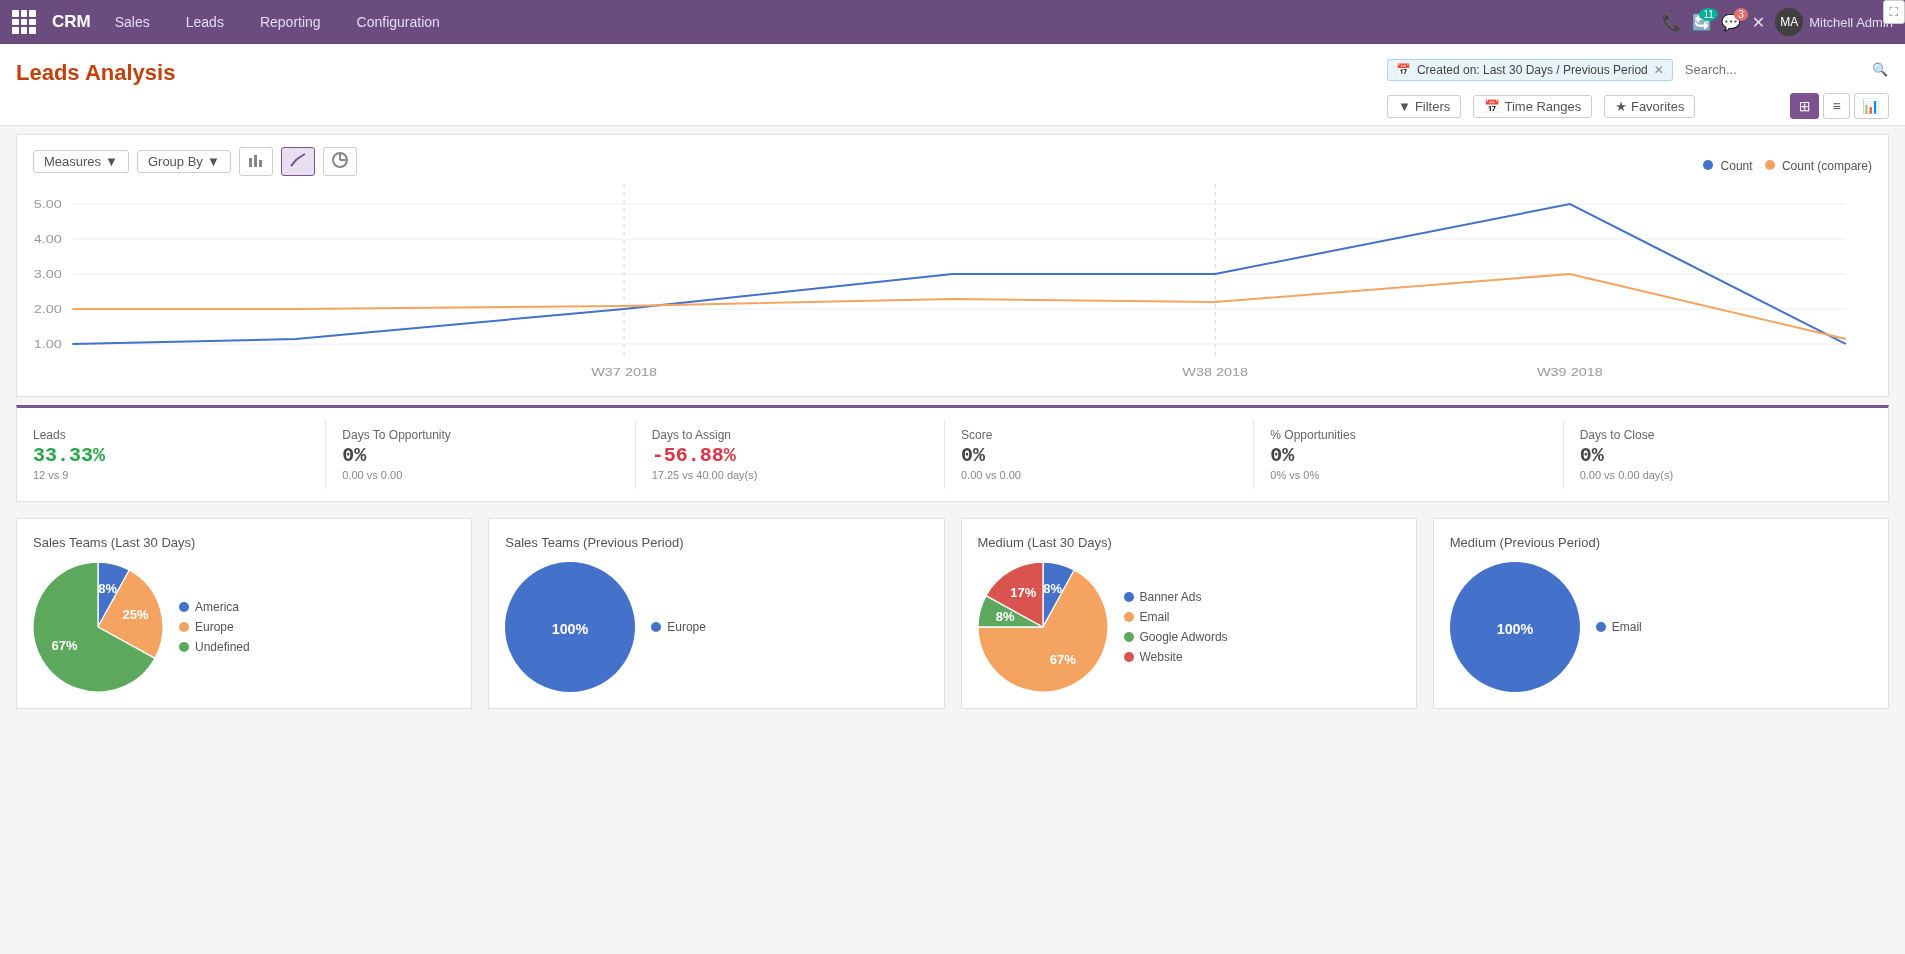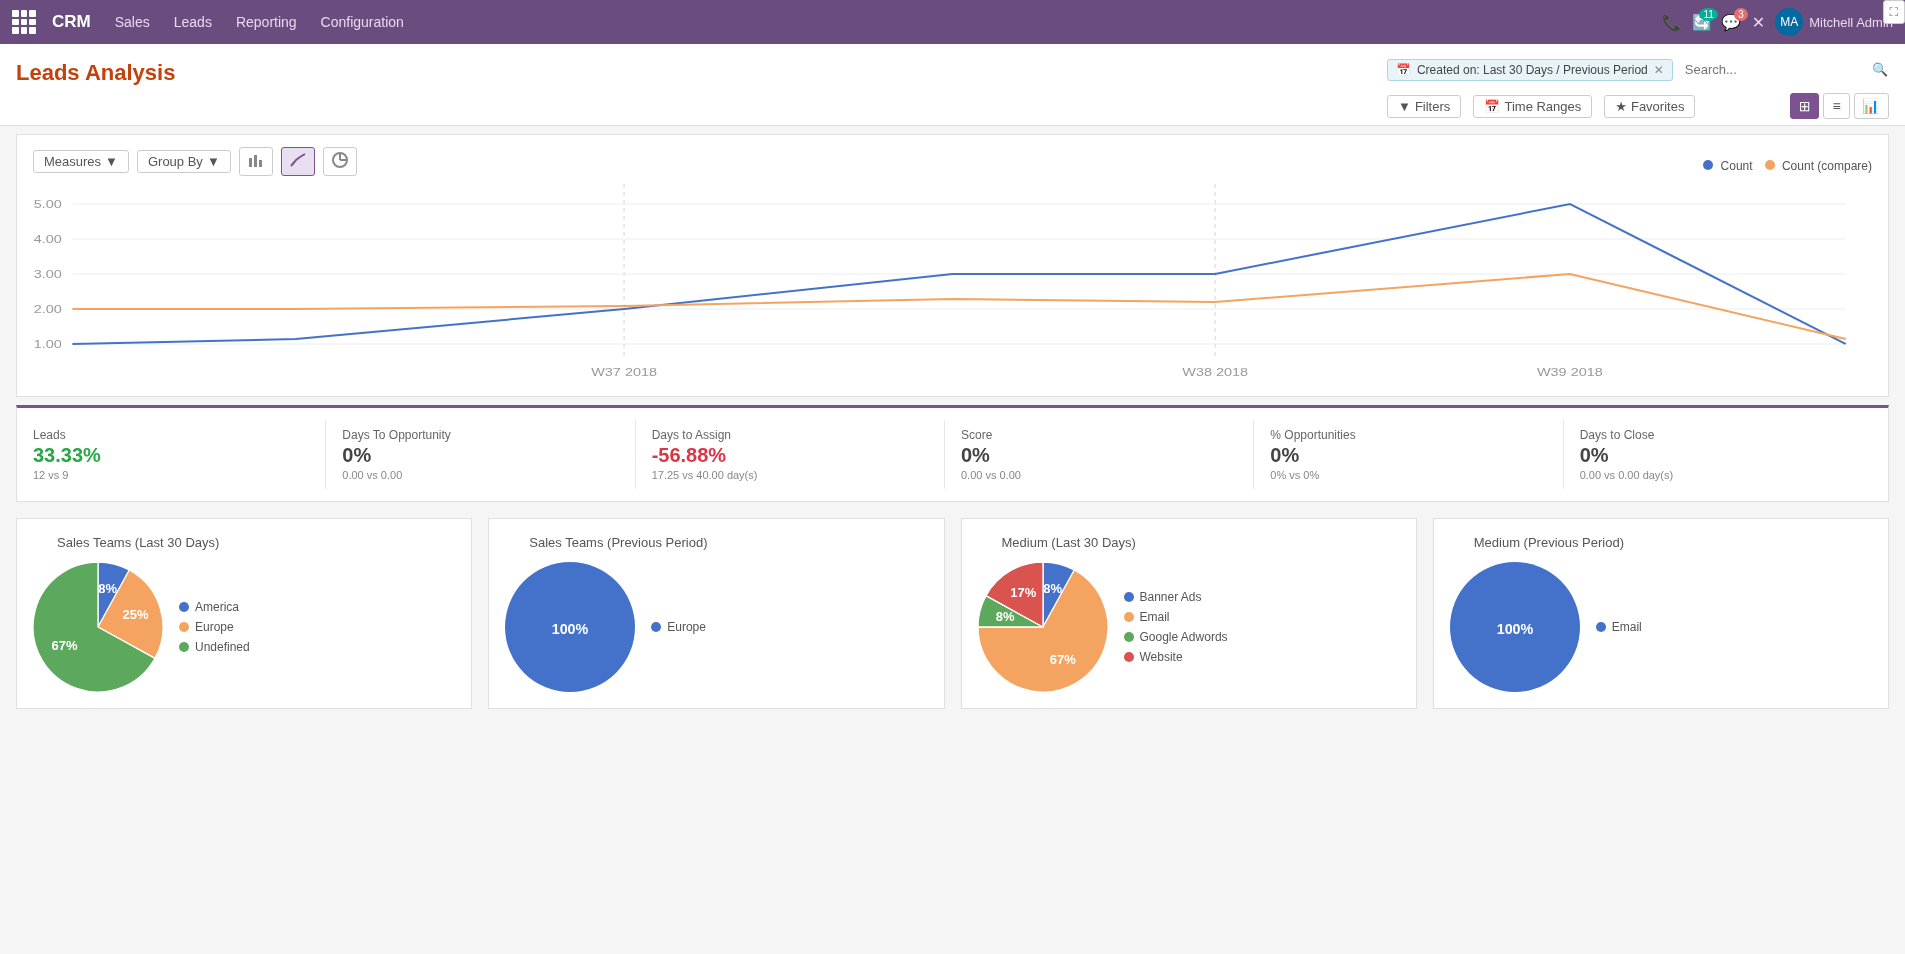--- a/index.html
+++ b/index.html
@@ -11,28 +11,28 @@
       color: #fff;
       display: flex;
       align-items: center;
       height: 44px;
       padding: 6px 12px;
       gap: 16px;
     }
     .topnav-grid { width: 24px; height: 24px; display: grid; grid-template-columns: 1fr 1fr 1fr; gap: 2px; cursor: pointer; }
     .topnav-grid span { background: #fff; border-radius: 1px; }
     .topnav-app { font-size: 17px; font-weight: bold; color: #fff; margin-right: 8px; }
-    .topnav-menu { display: flex; gap: 24px; flex: 1; }
+    .topnav-menu { display: flex; gap: 36px; flex: 1; }
     .topnav-menu a { color: #e8d8f0; text-decoration: none; font-size: 14px; cursor: pointer; }
     .topnav-right { display: flex; align-items: center; gap: 10px; margin-left: auto; }
     .nav-icon { color: #e8d8f0; cursor: pointer; font-size: 16px; position: relative; }
     .badge { background: #00b09b; color: #fff; border-radius: 50%; font-size: 10px; padding: 1px 4px; position: absolute; top: -5px; right: -6px; }
     .badge-msg { background: #e36e6e; }
     .avatar { display: flex; align-items: center; gap: 6px; color: #e8d8f0; font-size: 13px; cursor: pointer; }
-    .avatar-circle { width: 28px; height: 28px; border-radius: 50%; background: #0369a1; display: flex; align-items: center; justify-content: center; color: #fff; font-size: 12px; }
+    .avatar-circle { width: 28px; height: 28px; border-radius: 50%; background: #404040; display: flex; align-items: center; justify-content: center; color: #fff; font-size: 12px; }
 
     
     .page-header {
       background: #fff;
       padding: 8px 16px 0 16px;
       border-bottom: 1px solid #e0e0e0;
     }
     .page-title { font-size: 22px; font-weight: bold; color: #c2410c; padding: 8px 0; }
     .filter-tag {
       display: flex;
@@ -147,39 +147,39 @@
       gap: 0;
     }
     .kpi-item {
       flex: 1;
       padding: 8px 16px;
       border-right: 1px solid #e8e8e8;
     }
     .kpi-item:first-child { padding-left: 0; }
     .kpi-item:last-child { border-right: none; }
     .kpi-label { font-size: 12px; color: #666; margin-bottom: 2px; }
-    .kpi-value { font-size: 20px; font-weight: bold; }
+    .kpi-value { font-size: 20px; font-weight: bold; font-family: Liberation Mono, monospace; }
     .kpi-value.positive { color: #28a745; }
     .kpi-value.neutral { color: #444; }
     .kpi-value.negative { color: #dc3545; }
     .kpi-sub { font-size: 11px; color: #888; margin-top: 2px; }
 
     
     .pie-section {
       display: flex;
       gap: 16px;
       padding: 8px 0;
     }
     .pie-card {
       flex: 1;
       background: #fff;
       border: 1px solid #e0e0e0;
       padding: 16px;
     }
-    .pie-title { font-size: 13px; color: #555; margin-bottom: 12px; margin-left: 24px; }
+    .pie-title { font-size: 13px; color: #555; margin-bottom: 12px; }
     .pie-content { display: flex; align-items: center; gap: 16px; }
     .pie-legend { font-size: 12px; color: #555; display: flex; flex-direction: column; gap: 6px; }
     .pie-legend-item { display: flex; align-items: center; gap: 6px; }
     .pie-dot { width: 10px; height: 10px; border-radius: 50%; flex-shrink: 0; }
 
     
     .main { padding: 0 16px 16px; }
 
     
     svg.line-chart { width: 100%; height: 200px; overflow: visible; }

